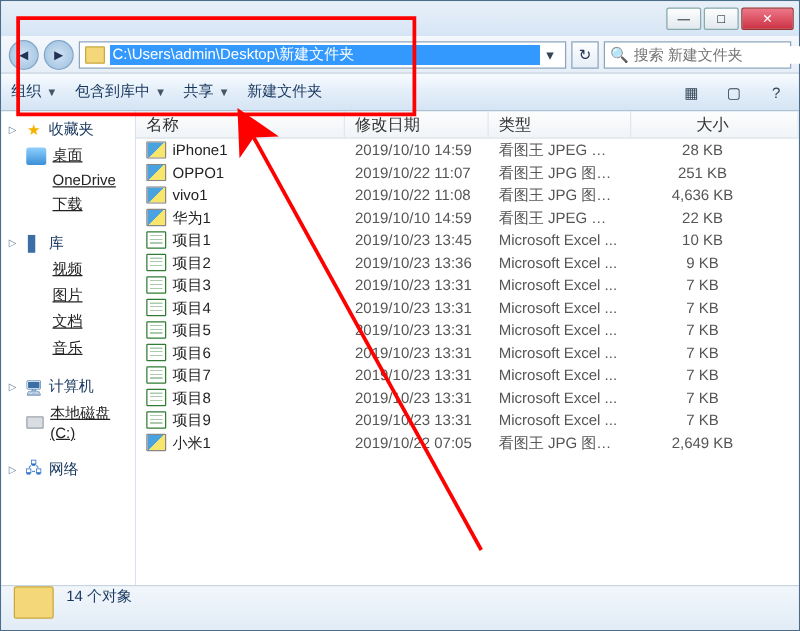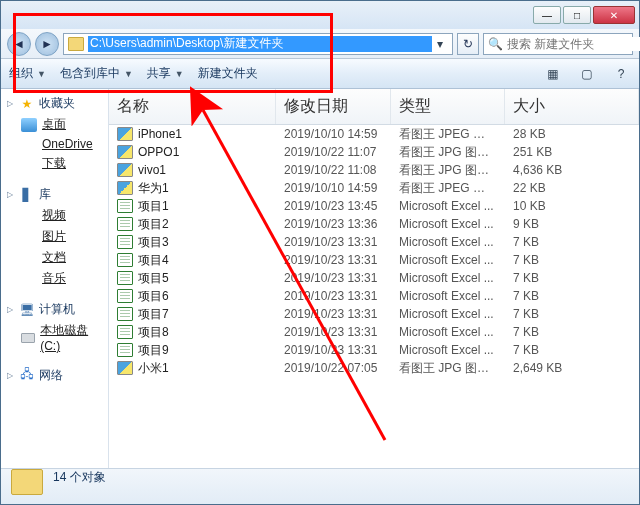--- a/index.html
+++ b/index.html
@@ -46,34 +46,34 @@
 .ico.lib { color:#3a6ea5; }
 .ico.vid { color:#0a7ea3; }
 .ico.pic { color:#0a8a6a; }
 .ico.doc { color:#c89b3c; }
 .ico.mus { color:#c28b00; }
 .ico.comp { color:#3a6ea5; }
 .ico.disk { background:#d9dde1; border:1px solid #9aa3ac; border-radius:1px; height:10px; }
 .ico.net { color:#2a6fc9; }
 
 .main { flex:1; display:flex; flex-direction:column; min-width:0; }
-.cols { height:36px; background:linear-gradient(#fdfdfd,#f0f4f8); border-bottom:1px solid #d2dbe4; display:flex; align-items:center; color:#333; font-size:16px; }
+.cols { height:22px; background:linear-gradient(#fdfdfd,#f0f4f8); border-bottom:1px solid #d2dbe4; display:flex; align-items:center; color:#333; font-size:13px; }
 .cols .col { padding:0 8px; border-right:1px solid #e1e7ed; height:100%; display:flex; align-items:center; cursor:pointer; }
 .col.name { width:167px; }
 .col.date { width:115px; }
 .col.type { width:114px; }
-.col.size { flex:1; }
+.col.size { flex:1;margin-left:44px; }
 
 .filelist { flex:1; overflow:auto; background:#fff; }
 .row { display:flex; align-items:center; height:18px; padding:0; }
 .cell { padding:0 8px; white-space:nowrap; overflow:hidden; text-overflow:ellipsis; color:#222; }
 .cell.name { width:167px; display:flex; align-items:center; gap:5px; }
 .cell.date { width:115px; color:#555; }
 .cell.type { width:114px; color:#555; }
-.cell.size { flex:1; text-align:left; padding-right:28px; color:#555; }
+.cell.size { flex:1; text-align:center; padding-right:28px; color:#555; }
 .fico { width:16px; height:14px; display:inline-block; border-radius:1px; }
 .fico.jpg { background:linear-gradient(135deg,#4aa3df 50%,#f7e66b 50%); border:1px solid #888; }
 .fico.xls { background:#fff; border:1px solid #2e7d32; position:relative; }
 .fico.xls::after { content:""; position:absolute; left:2px; top:2px; right:2px; bottom:2px; background:repeating-linear-gradient(#2e7d32 0 1px, transparent 1px 3px); opacity:.4; }
 
 
 .status { height:36px; background:linear-gradient(#f1f6fb,#e2ecf6); border-top:1px solid #c7d4e2; display:flex; padding:0 10px; gap:10px; color:#17365d; }
 .status .bigfold { width:32px; height:26px; background:#f3d778; border:1px solid #c9a93e; border-radius:2px; }
 
 

